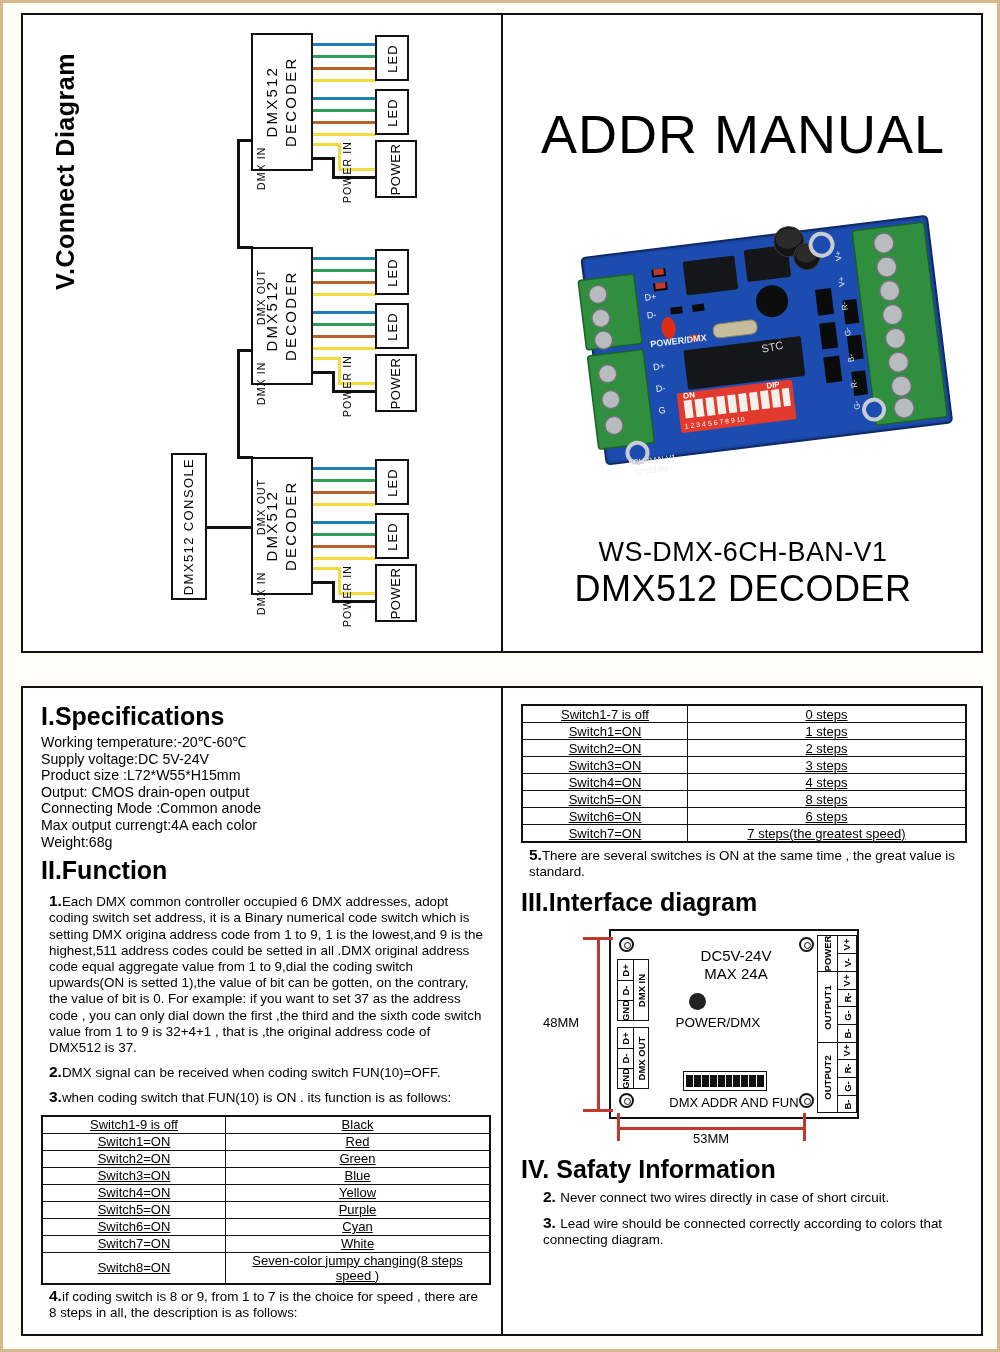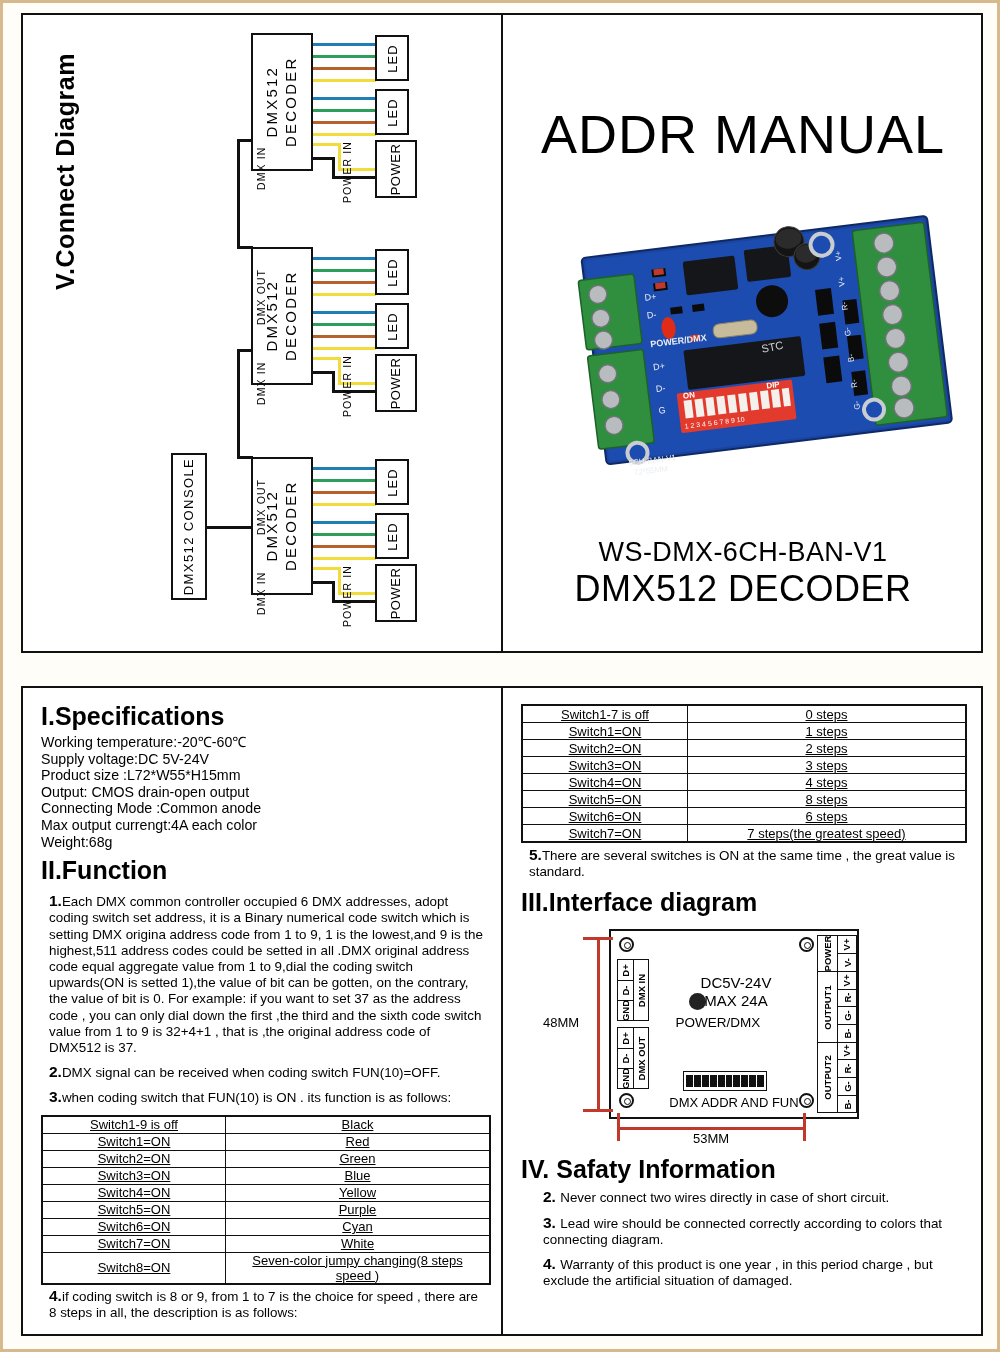--- a/index.html
+++ b/index.html
@@ -563,21 +563,21 @@
                 <div style="flex: 1 1 0%; display: flex; align-items: center; justify-content: center; border-bottom: 1.3px solid rgb(17, 17, 17);">
                   <span class="grp-label">G-</span>
                 </div>
                 <div style="flex: 1 1 0%; display: flex; align-items: center; justify-content: center;">
                   <span class="grp-label">B-</span>
                 </div>
               </div>
           </div>
 
           <div class="dot" style="left:78px;top:62px;"></div>
-          <div class="iface-txt" style="left:70px;top:43px;width:110px;line-height:18px;">
+          <div class="iface-txt" style="left:70px;top:16px;width:110px;line-height:18px;">
             <span>DC5V-24V</span><br>
             <span>MAX 24A</span>
           </div>
           <div class="iface-txt" style="left:52px;top:84px;width:110px;font-size:13.5px;">POWER/DMX</div>
 
           <div id="dip">
             <i></i>
               <i></i>
               <i></i>
               <i></i>
@@ -599,17 +599,16 @@
         <div class="dim-arrow" style="left:96px;top:206px;width:188px;height:2.5px;"></div>
         <div class="dim-arrow" style="left:96px;top:192px;width:2.5px;height:28px;"></div>
         <div class="dim-arrow" style="left:282px;top:192px;width:2.5px;height:28px;"></div>
         <div class="dimtxt" style="left:172px;top:210px;">53MM</div>
       </div>
 
       <h2 class="sec" style="margin-top:2px;">IV. Safaty Information</h2>
       <div id="safety-items" style="padding-left:14px;">
           <p class="para" style="margin-top: 5px;"><span class="num">2. </span><span>Never connect two wires directly in case of short circuit.</span></p>
           <p class="para" style="margin-top: 5px;"><span class="num">3. </span><span>Lead wire should be connected correctly according to colors that connecting diagram.</span></p>
-          <p class="para" style="margin-top: 5px;"><span class="num">4. </span><span>Warranty of this product is one year , in this period charge , but exclude the artificial situation of damaged.</span></p>
         </div>
     </div>
   </div>
 </div>
 
 </body></html>

